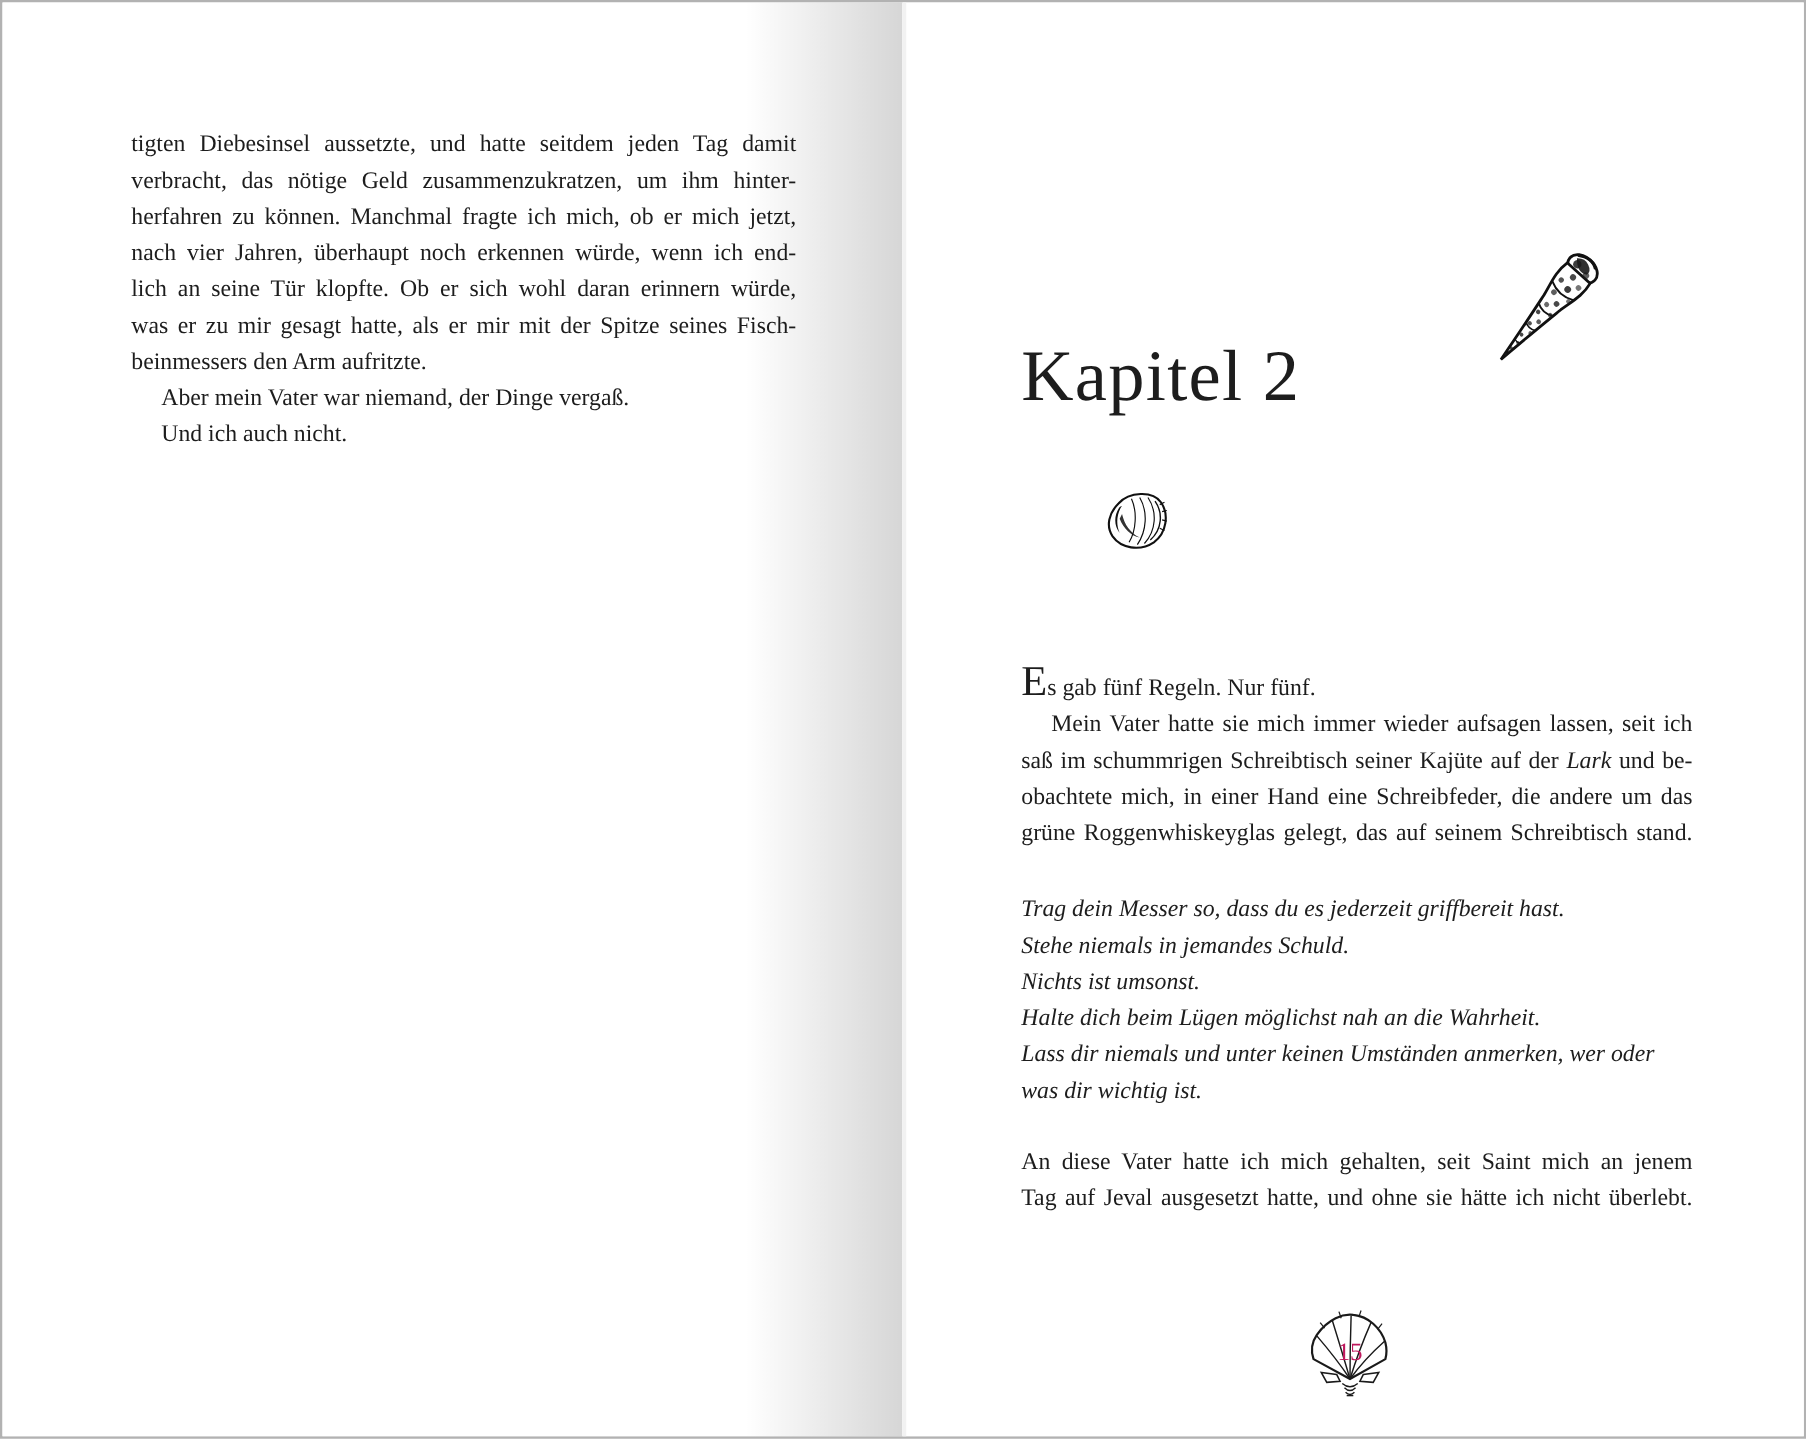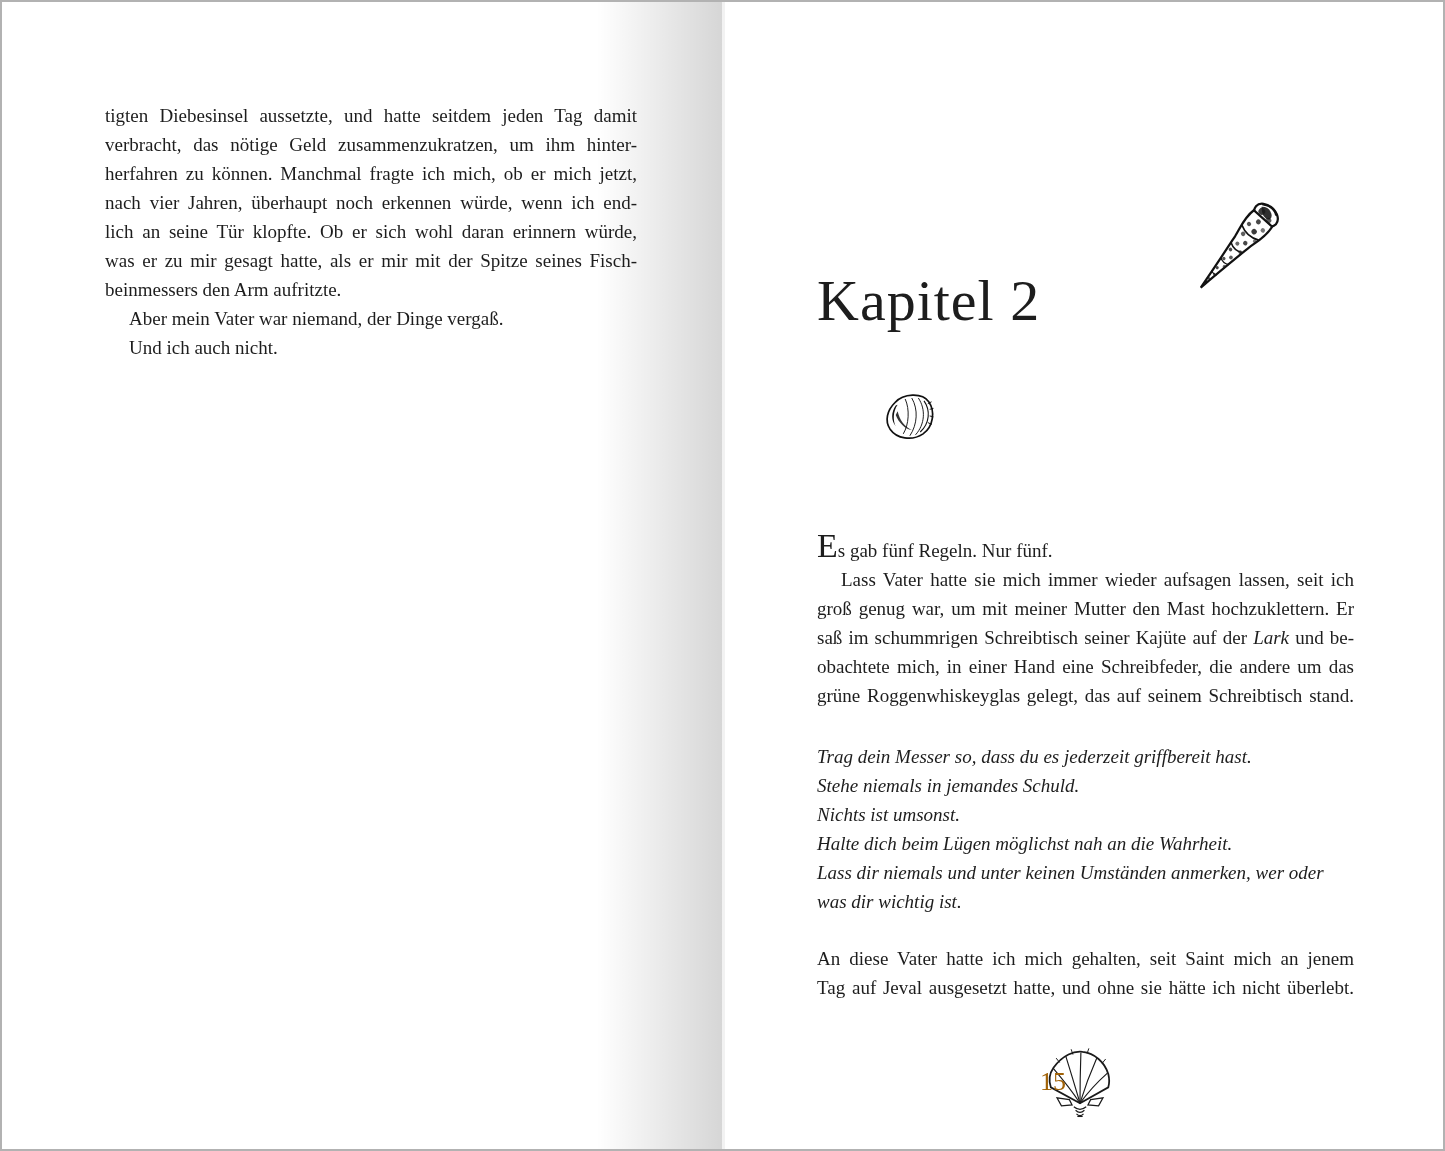--- a/index.html
+++ b/index.html
@@ -32,22 +32,22 @@
   .chapter-title{
     position:absolute;left:92px;top:270px;width:537px;margin:0;
     font-size:58px;line-height:58px;font-weight:normal;text-align:left;
     letter-spacing:1px;
   }
   .auger-shell{position:absolute;left:455px;top:188px;width:112px;height:118px;}
   .conch-shell{position:absolute;left:150px;top:384px;width:66px;height:58px;}
   .pagenum-shell{position:absolute;left:315px;top:1034px;width:80px;height:84px;}
   .pagenum-shell svg{position:absolute;left:0;top:0;width:80px;height:84px;}
   .pagenum{
-    position:absolute;left:0;top:36px;width:100%;text-align:left;
-    font-size:26px;line-height:20px;color:#a16207;
+    position:absolute;left:0;top:36px;width:100%;text-align:center;
+    font-size:20px;line-height:20px;color:#be185d;
   }
 </style>
 </head>
 <body>
 
 <div class="spread">
 
   <div class="page page-left">
     <div class="bodytext left-text">
       <div class="line just">tigten Diebesinsel aussetzte, und hatte seitdem jeden Tag damit</div>
@@ -110,22 +110,21 @@
         <path d="M39,12 C46,24 45,40 37,52" fill="none" stroke="#111111" stroke-width="1"></path>
         <path d="M32,13 C37,24 36,40 30,50" fill="none" stroke="#111111" stroke-width="1"></path>
         <path d="M22,20 C17,27 17,36 22,42 C19,36 19,26 24,19 Z" fill="#111111"></path>
         <path d="M24,26 C26,35 31,42 39,46 C32,45 25,38 22,30 Z" fill="#111111" opacity=".85"></path>
         <path d="M56,18 l4,-2 M58,24 l4,-1 M58,31 l4,1 M56,38 l4,2" stroke="#111111" stroke-width="1" fill="none"></path>
       </svg>
     </div>
 
     <div class="bodytext right-text">
       <div class="line"><span class="initial-cap">E</span><span>s gab fünf Regeln. Nur fünf.</span></div>
-      <div class="line just indent">Lass Vater hatte sie mich immer wieder aufsagen lassen, seit ich</div>
-      <div class="line just">groß genug war, um mit meiner Mutter den Mast hochzuklettern. Er</div>
+      <div class="line just indent">Mein Vater hatte sie mich immer wieder aufsagen lassen, seit ich</div>
       <div class="line just"><span>saß im schummrigen Schreibtisch seiner Kajüte auf der </span><span class="ship-name">Lark</span><span> und be-</span></div>
       <div class="line just">obachtete mich, in einer Hand eine Schreibfeder, die andere um das</div>
       <div class="line just">grüne Roggenwhiskeyglas gelegt, das auf seinem Schreibtisch stand.</div>
 
       <div class="rules-block">
         <div class="line">Trag dein Messer so, dass du es jederzeit griffbereit hast.</div>
         <div class="line">Stehe niemals in jemandes Schuld.</div>
         <div class="line">Nichts ist umsonst.</div>
         <div class="line">Halte dich beim Lügen möglichst nah an die Wahrheit.</div>
         <div class="line">Lass dir niemals und unter keinen Umständen anmerken, wer oder</div>

